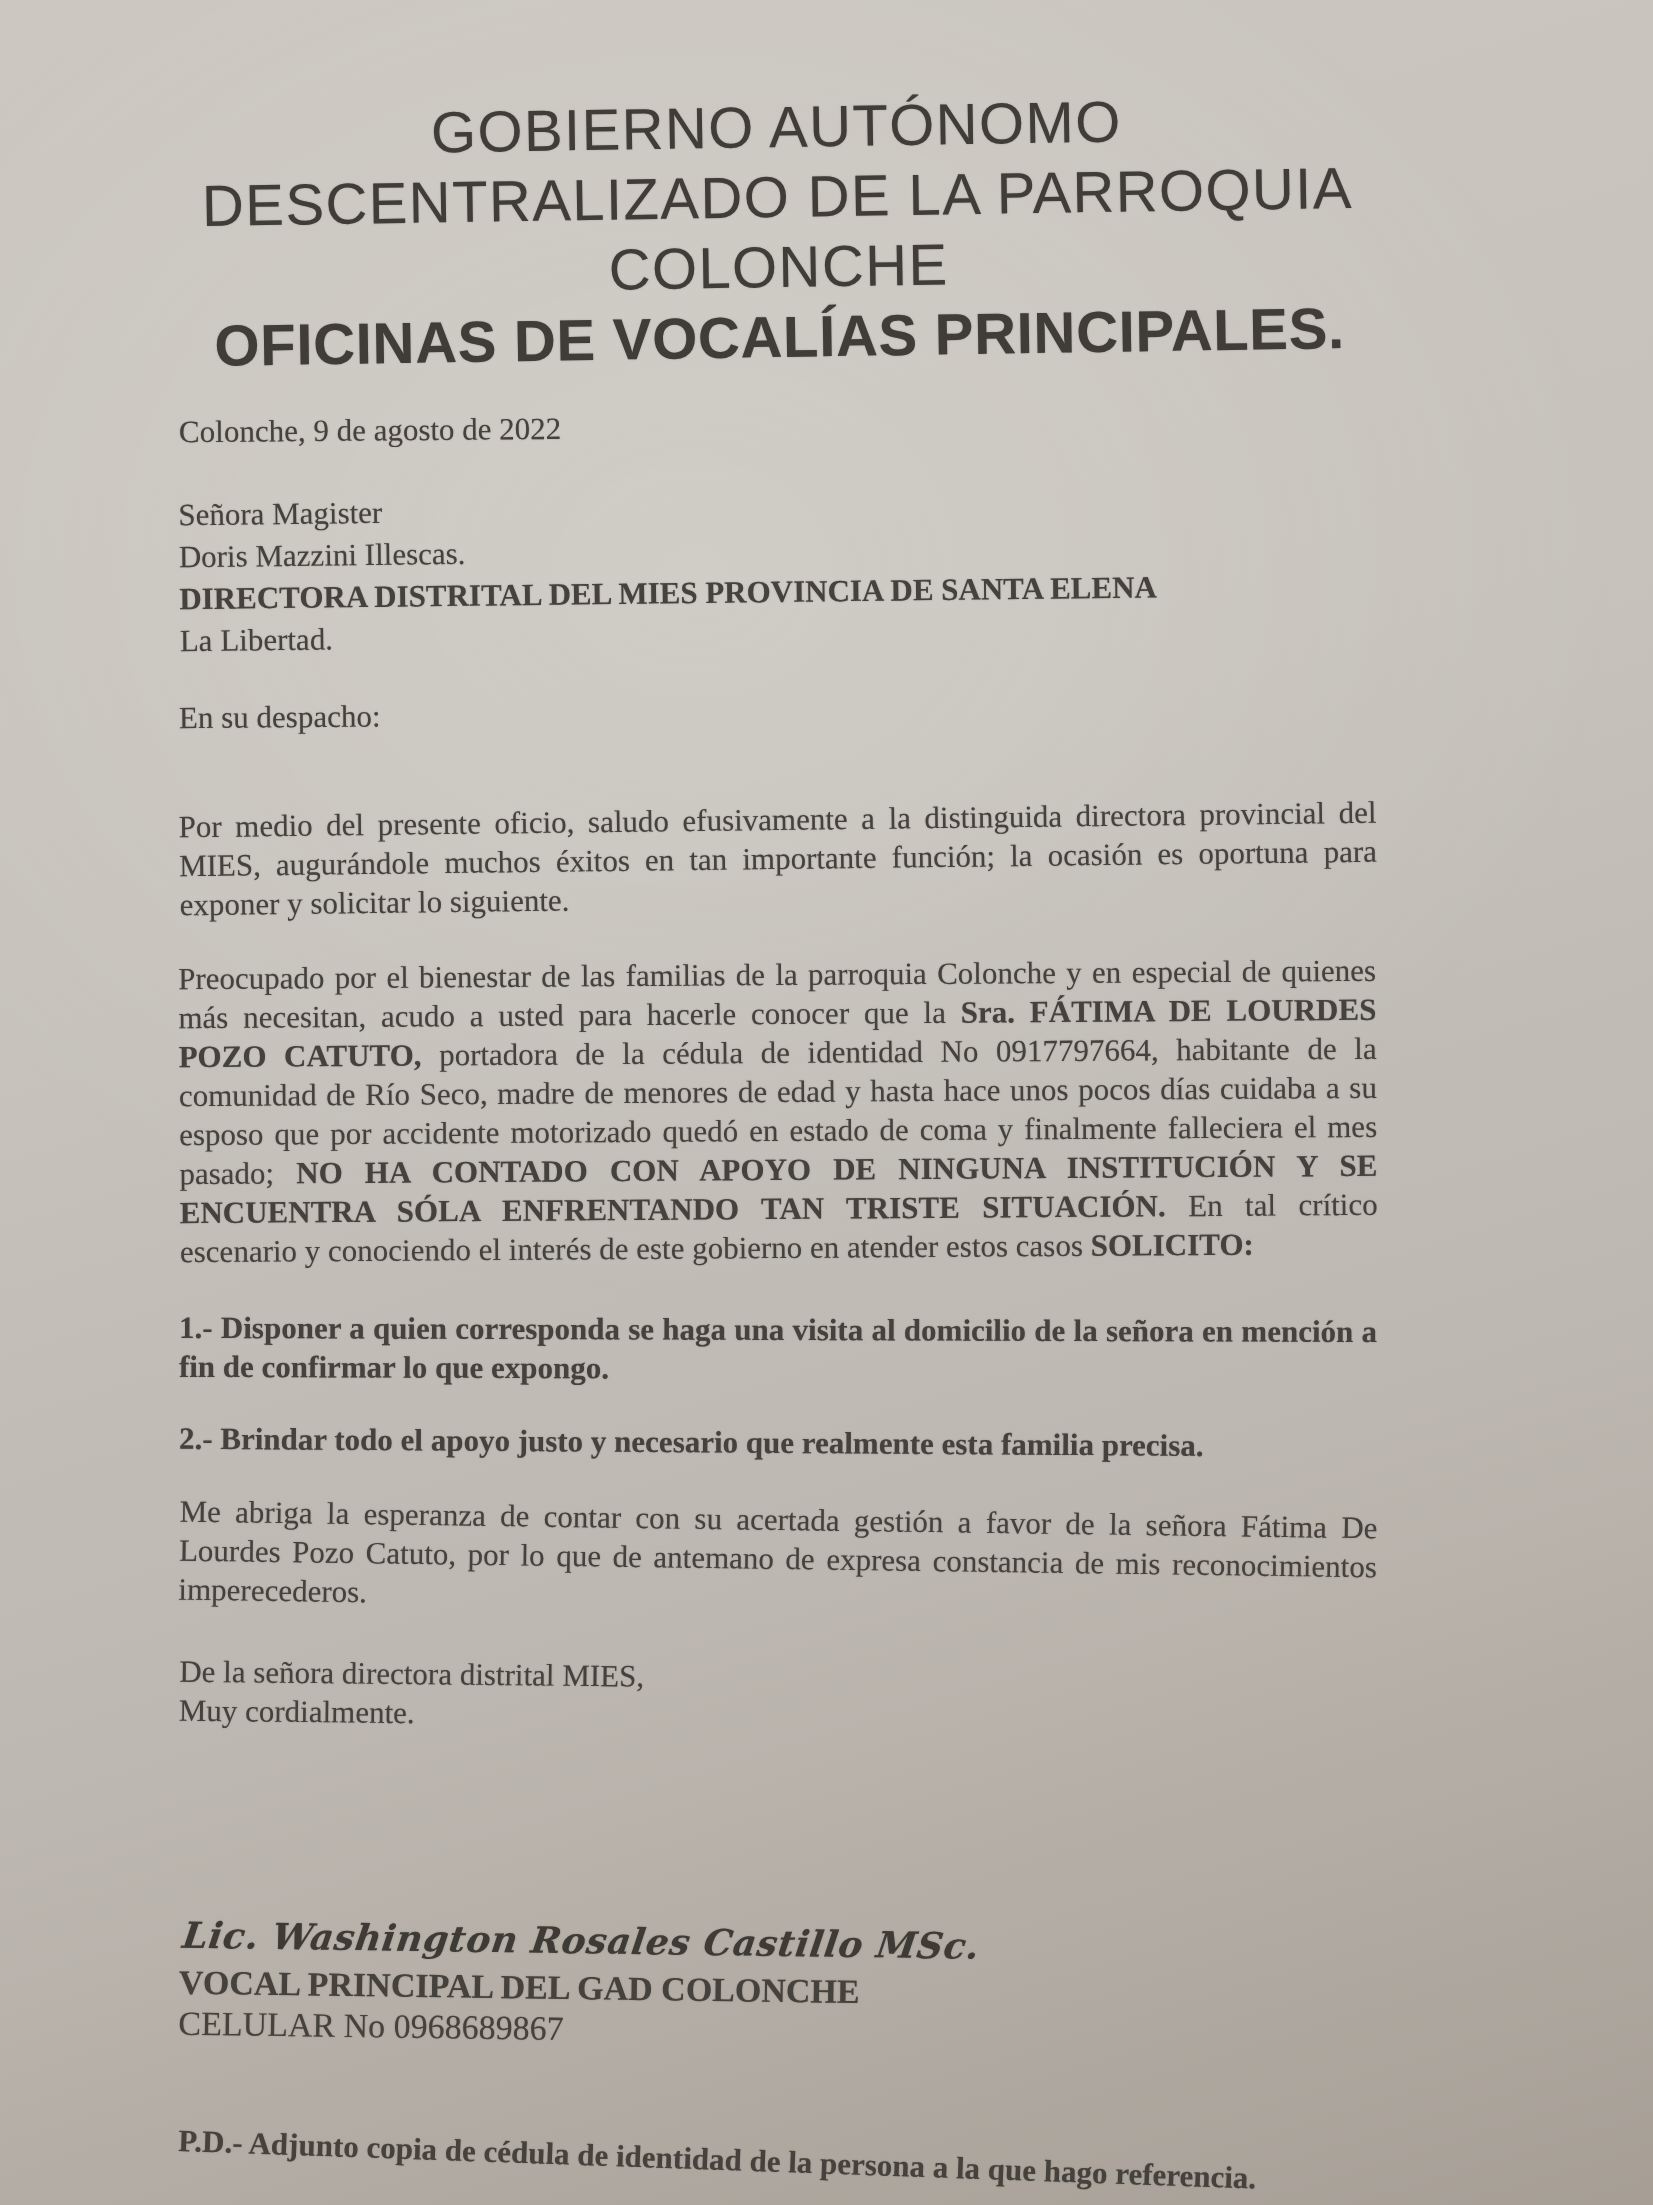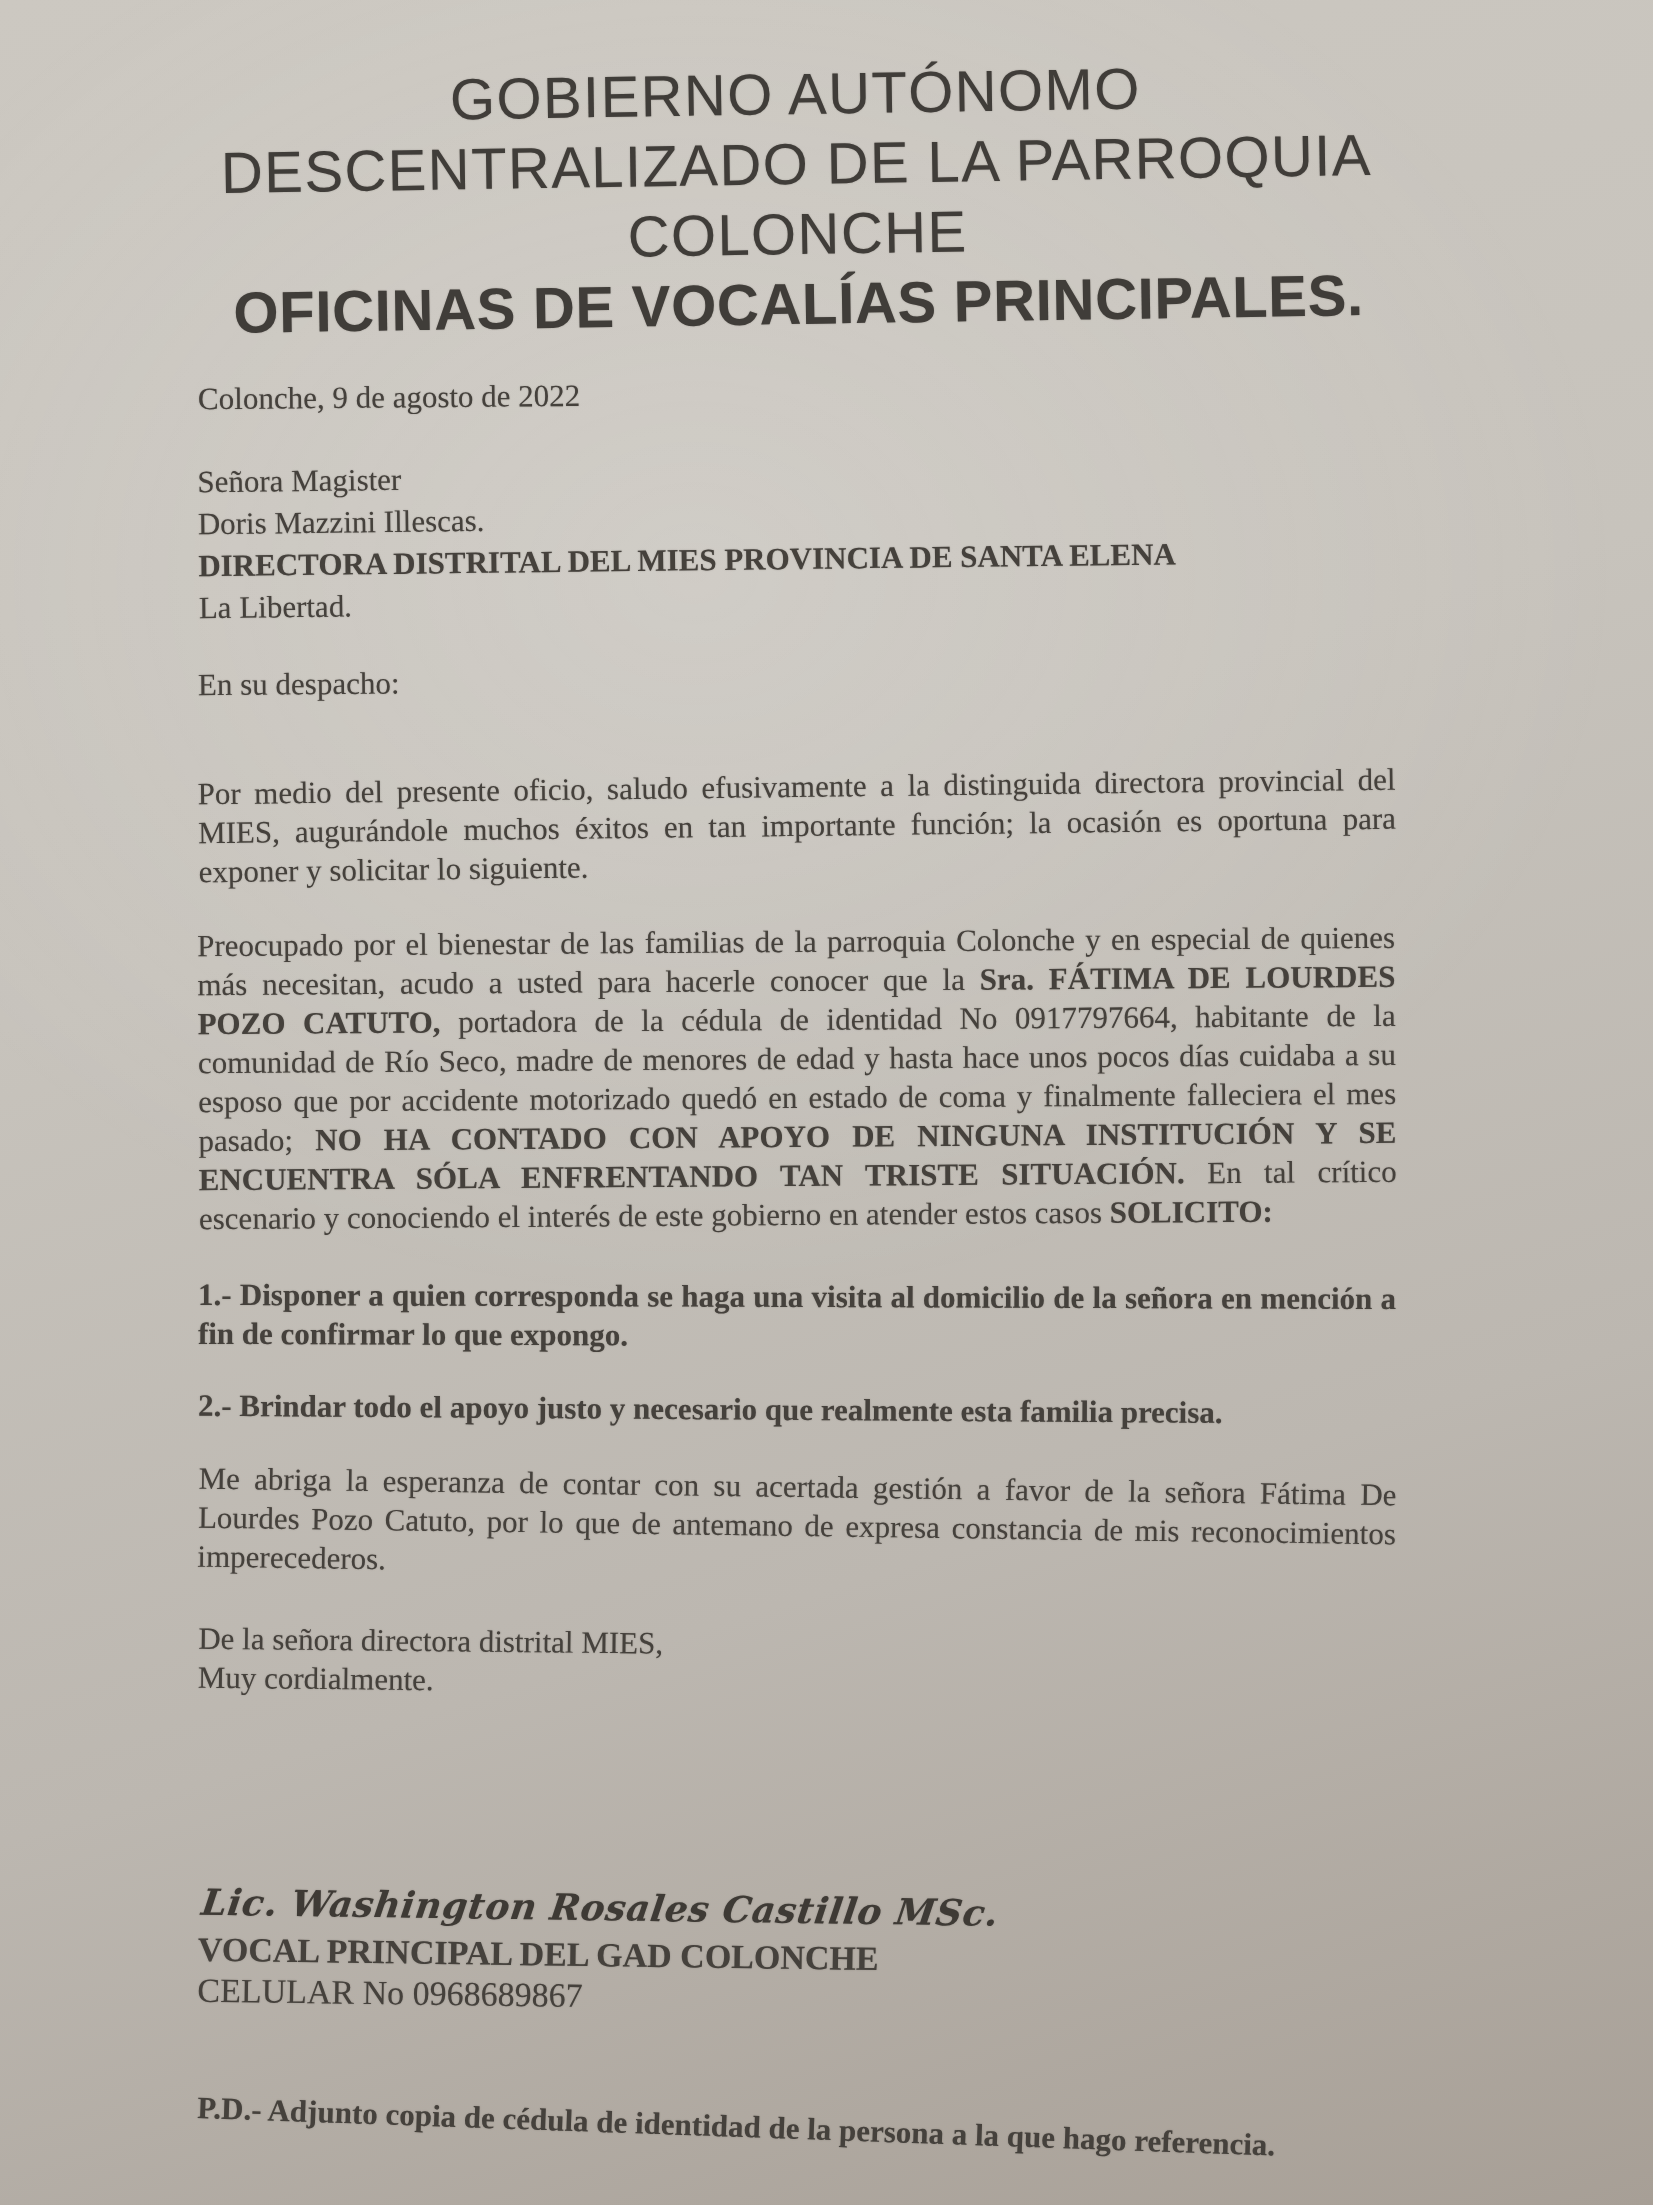--- a/index.html
+++ b/index.html
@@ -8,23 +8,22 @@
     font-family:"Liberation Serif", serif;
     background:
       radial-gradient(ellipse 1284px 1013px at 42% 26%, rgba(255,255,255,0.14), rgba(255,255,255,0) 72%),
       linear-gradient(163deg, #ccc8c1 0%, #c7c3bc 38%, #bcb7b0 68%, #a79f96 100%);
     overflow:hidden;
     color:#45413c;
   }
   .paper{
     box-sizing:border-box;
     width:1528px;height:2205px;
-    padding:59px 151px 0 179px;
+    padding:92px 151px 0 179px;
     filter:blur(0.2px);
-    margin-left:19px;
   }
   .txt{ text-shadow:0 0 1.4px rgba(70,66,60,0.45); }
   .header{
     font-family:"Liberation Sans", sans-serif;
     font-size:58px;line-height:70px;
     letter-spacing:1.4px;
     text-align:center;
     color:#403d39;
     transform:rotate(-0.9deg);
   }

